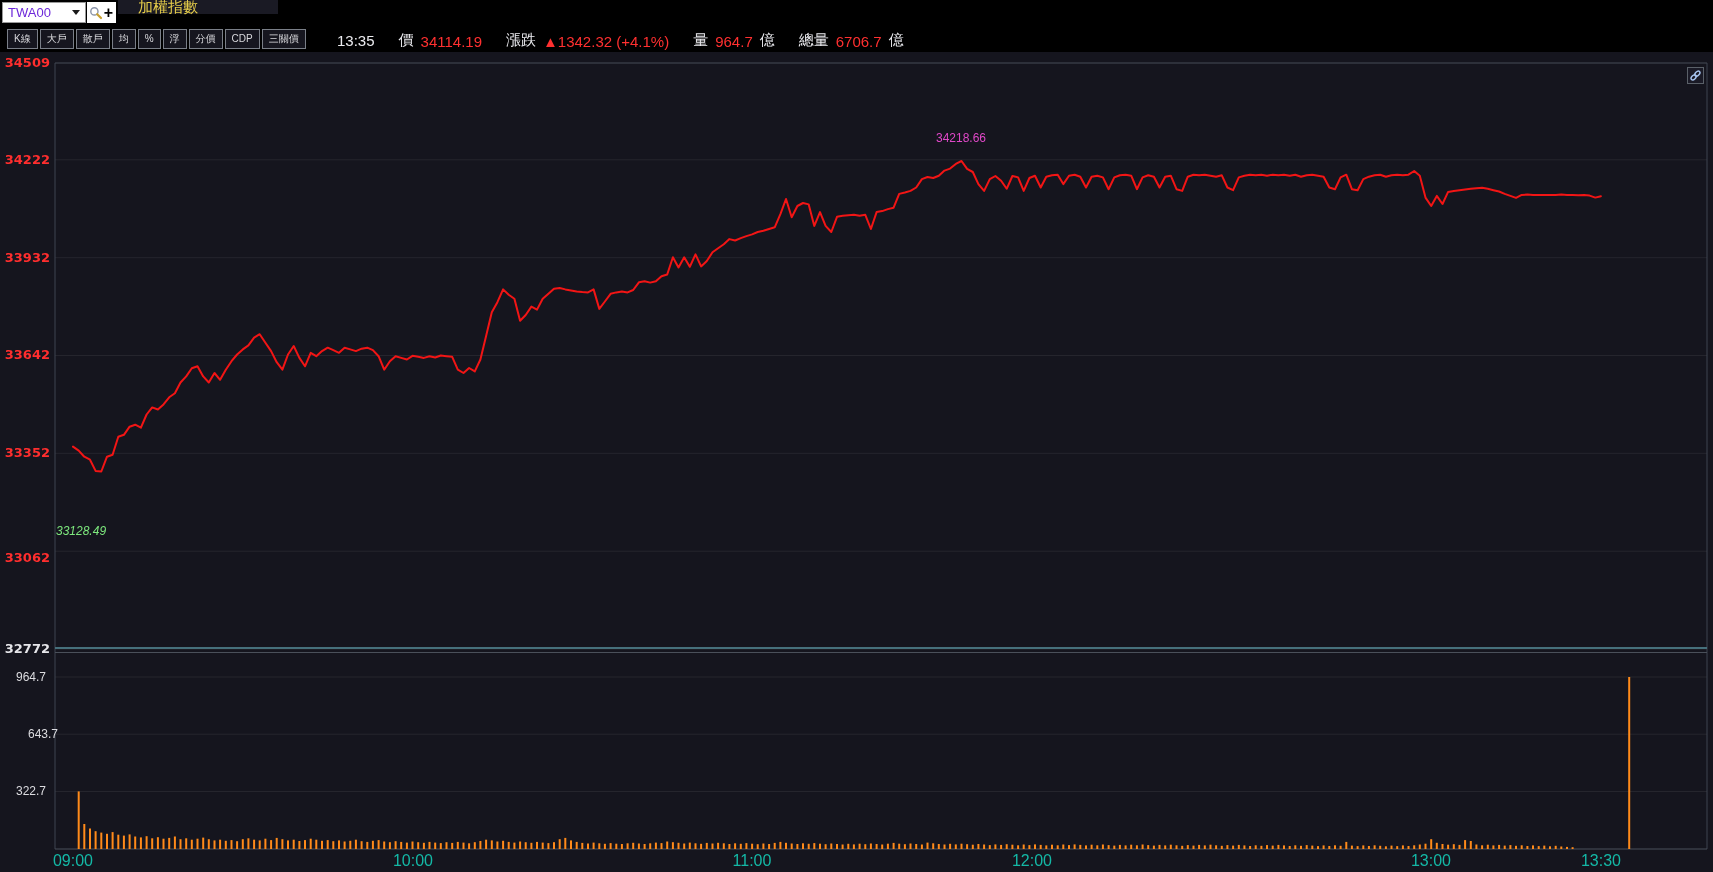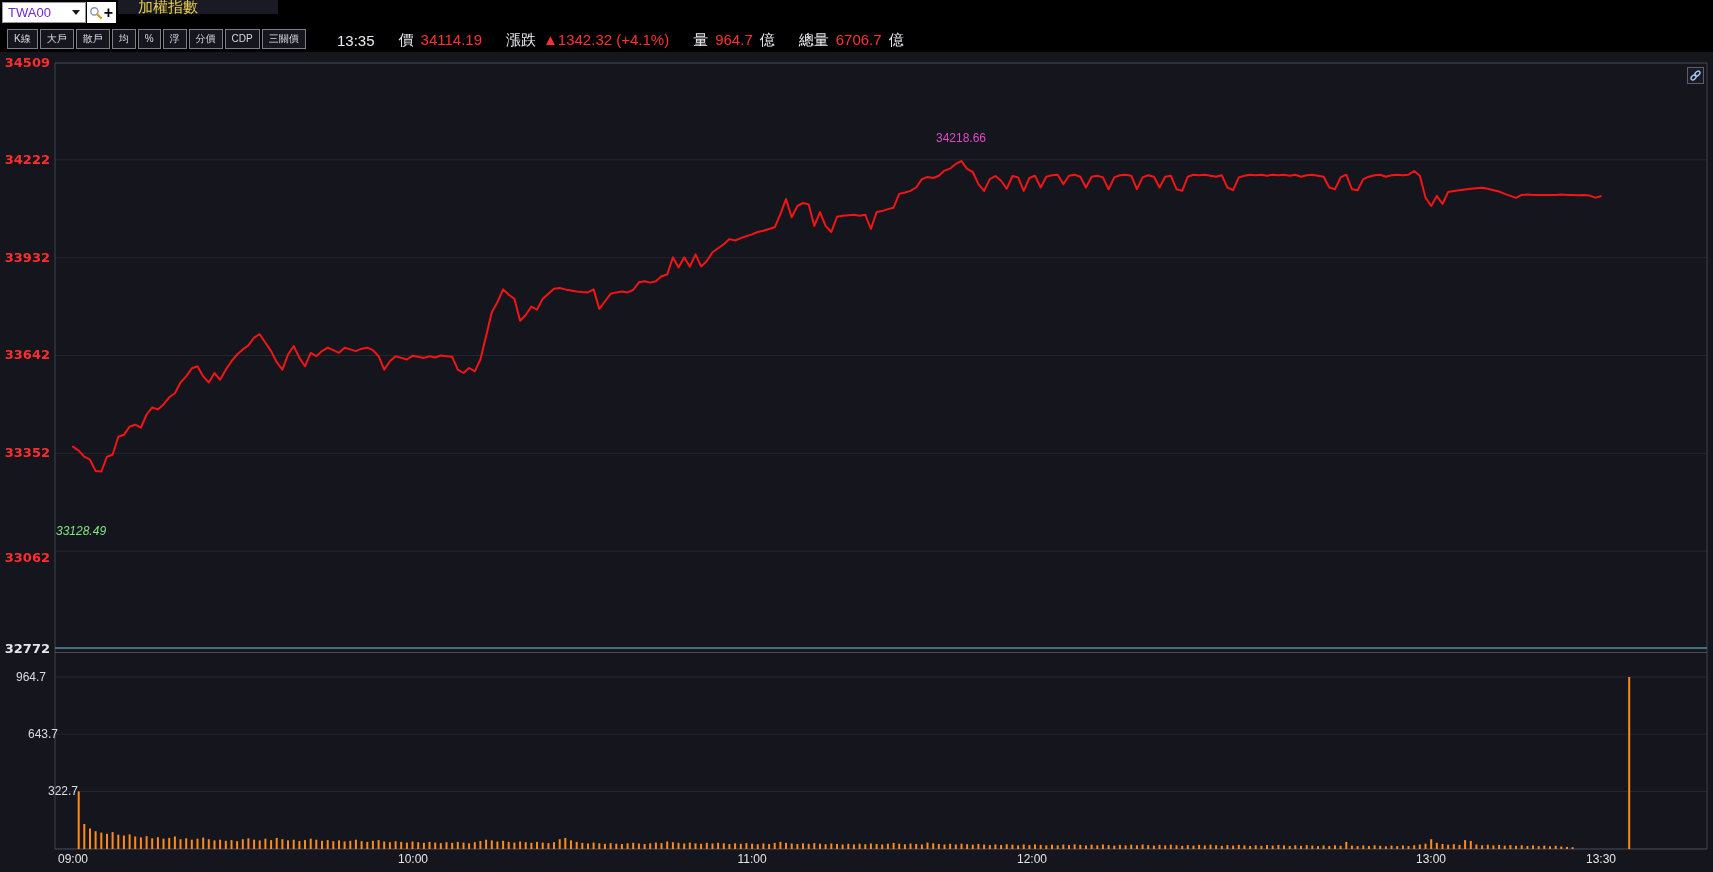--- a/index.html
+++ b/index.html
@@ -19,32 +19,32 @@
     display:flex;align-items:center;justify-content:space-between;padding:0 2px;box-sizing:border-box;}
   #plus-btn{color:#000;font-size:16px;font-weight:bold;line-height:1;padding-right:1px;}
   #tabstrip{position:absolute;left:118px;top:0;width:160px;height:14px;background:#1a1a24;display:flex;align-items:center;}
   #tab-active{color:#e8cf4a;font-size:15px;margin-left:20px;white-space:nowrap;}
   
   #toolbar{position:absolute;left:0;top:27px;width:1713px;height:25px;background:#000;z-index:6;}
   #toolbar-buttons{position:absolute;left:7px;top:2px;display:flex;gap:2px;}
   .tbtn{background:#16161f;border:1px solid #7a7f88;color:#d8d8dc;font-size:10px;height:18px;line-height:18px;
     padding:0 6px;text-align:center;white-space:nowrap;cursor:default;}
   #statusbar{position:absolute;left:337px;top:4px;display:flex;align-items:center;font-size:15px;color:#ececf0;}
-  .st-item{display:flex;align-items:flex-start;margin-right:24px;white-space:nowrap;}
+  .st-item{display:flex;align-items:flex-end;margin-right:24px;white-space:nowrap;}
   .st-item span{margin-right:7px;}
   .st-item span:last-child{margin-right:0;}
   .red{color:#ff3030;}
   
   #chart-region{position:absolute;left:0;top:0;width:1425px;height:872px;z-index:1;}
   #chart-svg{position:absolute;left:0;top:0;}
   .plabel{position:absolute;left:0;width:50px;text-align:right;font-size:13px;font-weight:bold;color:#ff2e2e;
     font-family:"DejaVu Sans","Liberation Sans",sans-serif;z-index:3;}
   .plabel.white{color:#e6e6ea;}
   .vlabel{position:absolute;left:0;width:46px;text-align:right;font-size:12px;color:#dcdce0;z-index:3;}
-  .tlabel{position:absolute;width:64px;text-align:center;font-size:12px;color:#e5e5e5;z-index:3;white-space:nowrap;}
+  .tlabel{position:absolute;width:64px;text-align:center;font-size:16px;color:#14b8a6;z-index:3;white-space:nowrap;}
   .anno-high{position:absolute;left:921px;top:131px;width:80px;text-align:center;font-size:12px;color:#e048c8;z-index:3;}
   .anno-low{position:absolute;left:56px;top:524px;font-size:12px;color:#7de87d;z-index:3;font-style:italic;}
   #link-btn{position:absolute;left:1687px;top:67px;width:17px;height:17px;border:1px solid #5a6068;background:#1a1a26;
     box-sizing:border-box;display:flex;align-items:center;justify-content:center;z-index:4;cursor:default;}
 </style>
 </head>
 <body>
 
 <div id="chart-region">
   <svg id="chart-svg" width="1713" height="872">
@@ -335,21 +335,21 @@
   <div id="labels-layer">
       <div class="plabel" style="top: 55px;">34509</div>
       <div class="plabel" style="top: 152px;">34222</div>
       <div class="plabel" style="top: 250px;">33932</div>
       <div class="plabel" style="top: 347px;">33642</div>
       <div class="plabel" style="top: 445px;">33352</div>
       <div class="plabel" style="top: 550px;">33062</div>
       <div class="plabel white" style="top: 641px;">32772</div>
       <div class="vlabel" style="top: 670px;">964.7</div>
       <div class="vlabel" style="top: 727px; padding-left: 12px;">643.7</div>
-      <div class="vlabel" style="top: 784px; padding-left: 32px;">322.7</div>
+      <div class="vlabel" style="top: 784px;">322.7</div>
       <div class="tlabel" style="left: 41px; top: 852px;">09:00</div>
       <div class="tlabel" style="left: 381px; top: 852px;">10:00</div>
       <div class="tlabel" style="left: 720px; top: 852px;">11:00</div>
       <div class="tlabel" style="left: 1000px; top: 852px;">12:00</div>
       <div class="tlabel" style="left: 1399px; top: 852px;">13:00</div>
       <div class="tlabel" style="left: 1569px; top: 852px;">13:30</div>
     </div>
   <div class="anno-high">34218.66</div>
   <div class="anno-low">33128.49</div>
   <div id="link-btn">

